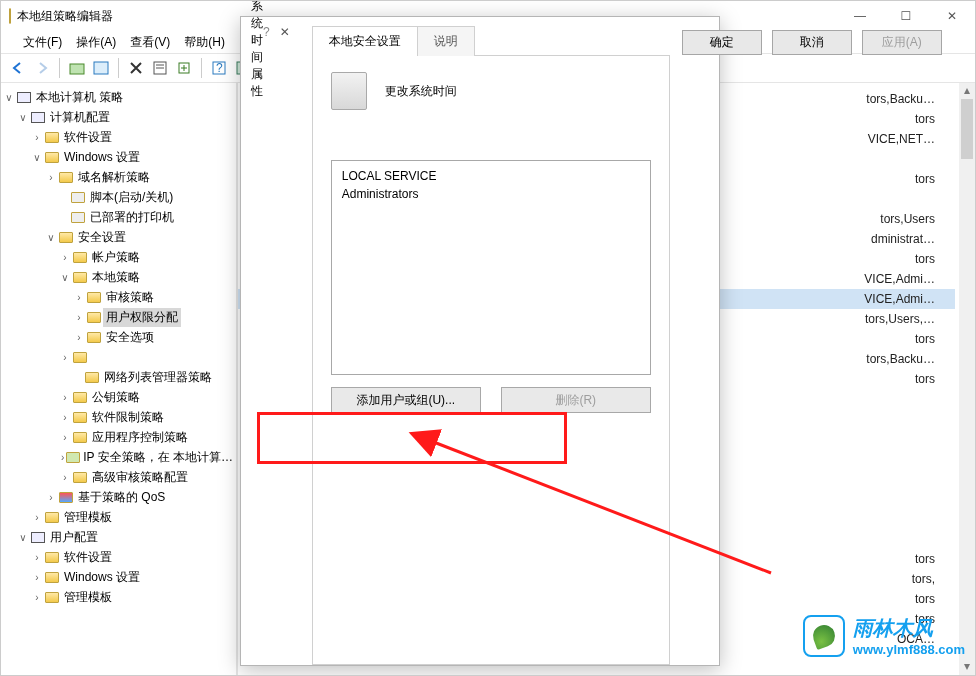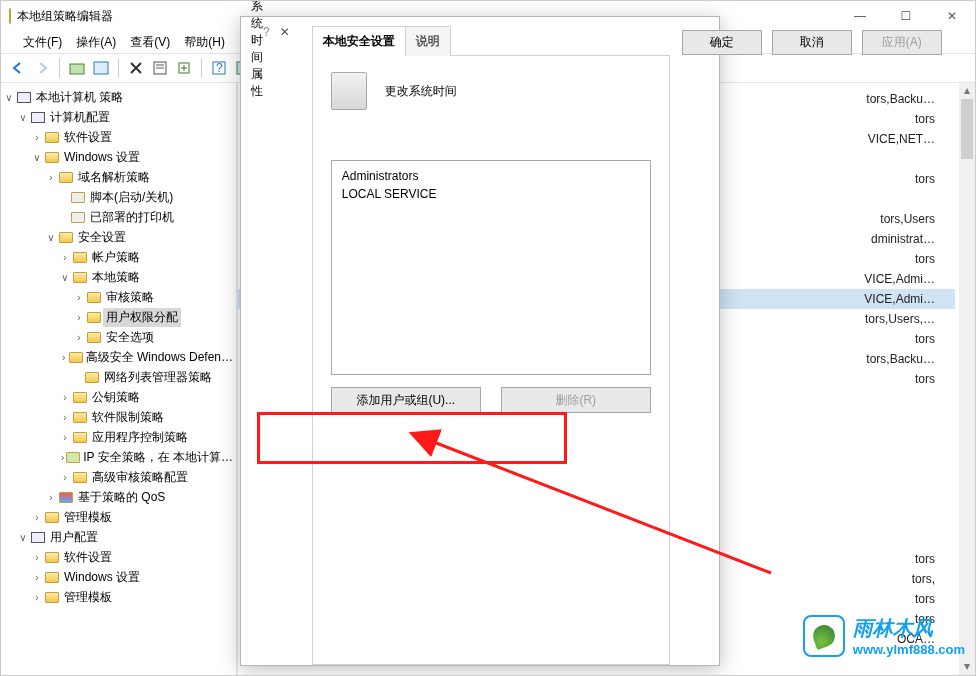--- a/index.html
+++ b/index.html
@@ -31,21 +31,21 @@
 .right-item.sel{background:#d0e3f5;}
 
 
 .dialog{position:absolute;left:239px;top:15px;width:480px;height:650px;background:#fff;border:1px solid #b5b5b5;box-shadow:0 4px 20px rgba(0,0,0,0.25);display:flex;flex-direction:row;}
 .dlg-title{height:30px;display:flex;align-items:center;padding:0 10px;color:#666;background:#fff;}
 .dlg-title .t{flex:1;}
 .dlg-title .q{color:#888;margin-right:10px;}
 .dlg-title .x{color:#555;}
 .dlg-body{flex:1;padding:8px 12px 0 12px;display:flex;flex-direction:column;}
 .tabs{display:flex;border-bottom:1px solid #d0d0d0;}
-.tab{padding:6px 10px;border:1px solid #d0d0d0;border-bottom:none;margin-right:-1px;background:#fff;position:relative;top:1px;font-weight:bold;}
+.tab{padding:6px 16px;border:1px solid #d0d0d0;border-bottom:none;margin-right:-1px;background:#fff;position:relative;top:1px;}
 .tab.active{background:#fff;}
 .tab.inactive{background:#f5f5f5;color:#555;}
 .tab-content{flex:1;border:1px solid #d0d0d0;border-top:none;padding:16px 18px 12px 18px;display:flex;flex-direction:column;background:#fff;}
 .header-row{display:flex;align-items:center;gap:18px;margin-bottom:50px;}
 .header-icon{width:36px;height:38px;background:linear-gradient(#f2f2f2,#d8d8d8);border:1px solid #a9a9a9;border-radius:2px;}
 .list-box{border:1px solid #a8a8a8;height:215px;padding:6px 10px;background:#fff;}
 .list-box div{line-height:18px;}
 .btn-row{display:flex;gap:20px;margin-top:12px;justify-content:flex-start;text-align:center;}
 .btn{width:150px;height:26px;border:1px solid #a8a8a8;background:#e9e9e9;display:flex;align-items:center;justify-content:center;}
 .btn.disabled{color:#9e9e9e;}
@@ -231,21 +231,20 @@
           <span class="icon">
             <span class="folder-ico"></span>
           </span>
           <span class="label">安全选项</span>
         </div>
       <div class="tree-node" style="padding-left:58px">
           <span class="caret">›</span>
           <span class="icon">
             <span class="folder-ico"></span>
           </span>
-          <span class="label">高级安全 Windows Defen…</span>
         </div>
       <div class="tree-node" style="padding-left:70px">
           <span class="caret"></span>
           <span class="icon">
             <span class="folder-ico"></span>
           </span>
           <span class="label">网络列表管理器策略</span>
         </div>
       <div class="tree-node" style="padding-left:58px">
           <span class="caret">›</span>
@@ -376,22 +375,22 @@
     <div class="tabs">
       <div class="tab active">本地安全设置</div>
       <div class="tab inactive">说明</div>
     </div>
     <div class="tab-content">
       <div class="header-row">
         <div class="header-icon"></div>
         <span>更改系统时间</span>
       </div>
       <div class="list-box">
+        <div>LOCAL SERVICE</div>
         <div>Administrators</div>
-        <div>LOCAL SERVICE</div>
       </div>
       <div class="btn-row">
         <div class="btn">添加用户或组(U)...</div>
         <div class="btn disabled">删除(R)</div>
       </div>
       <div style="flex:1"></div>
     </div>
   </div>
   <div class="dlg-footer">
     <div class="fbtn">确定</div>

